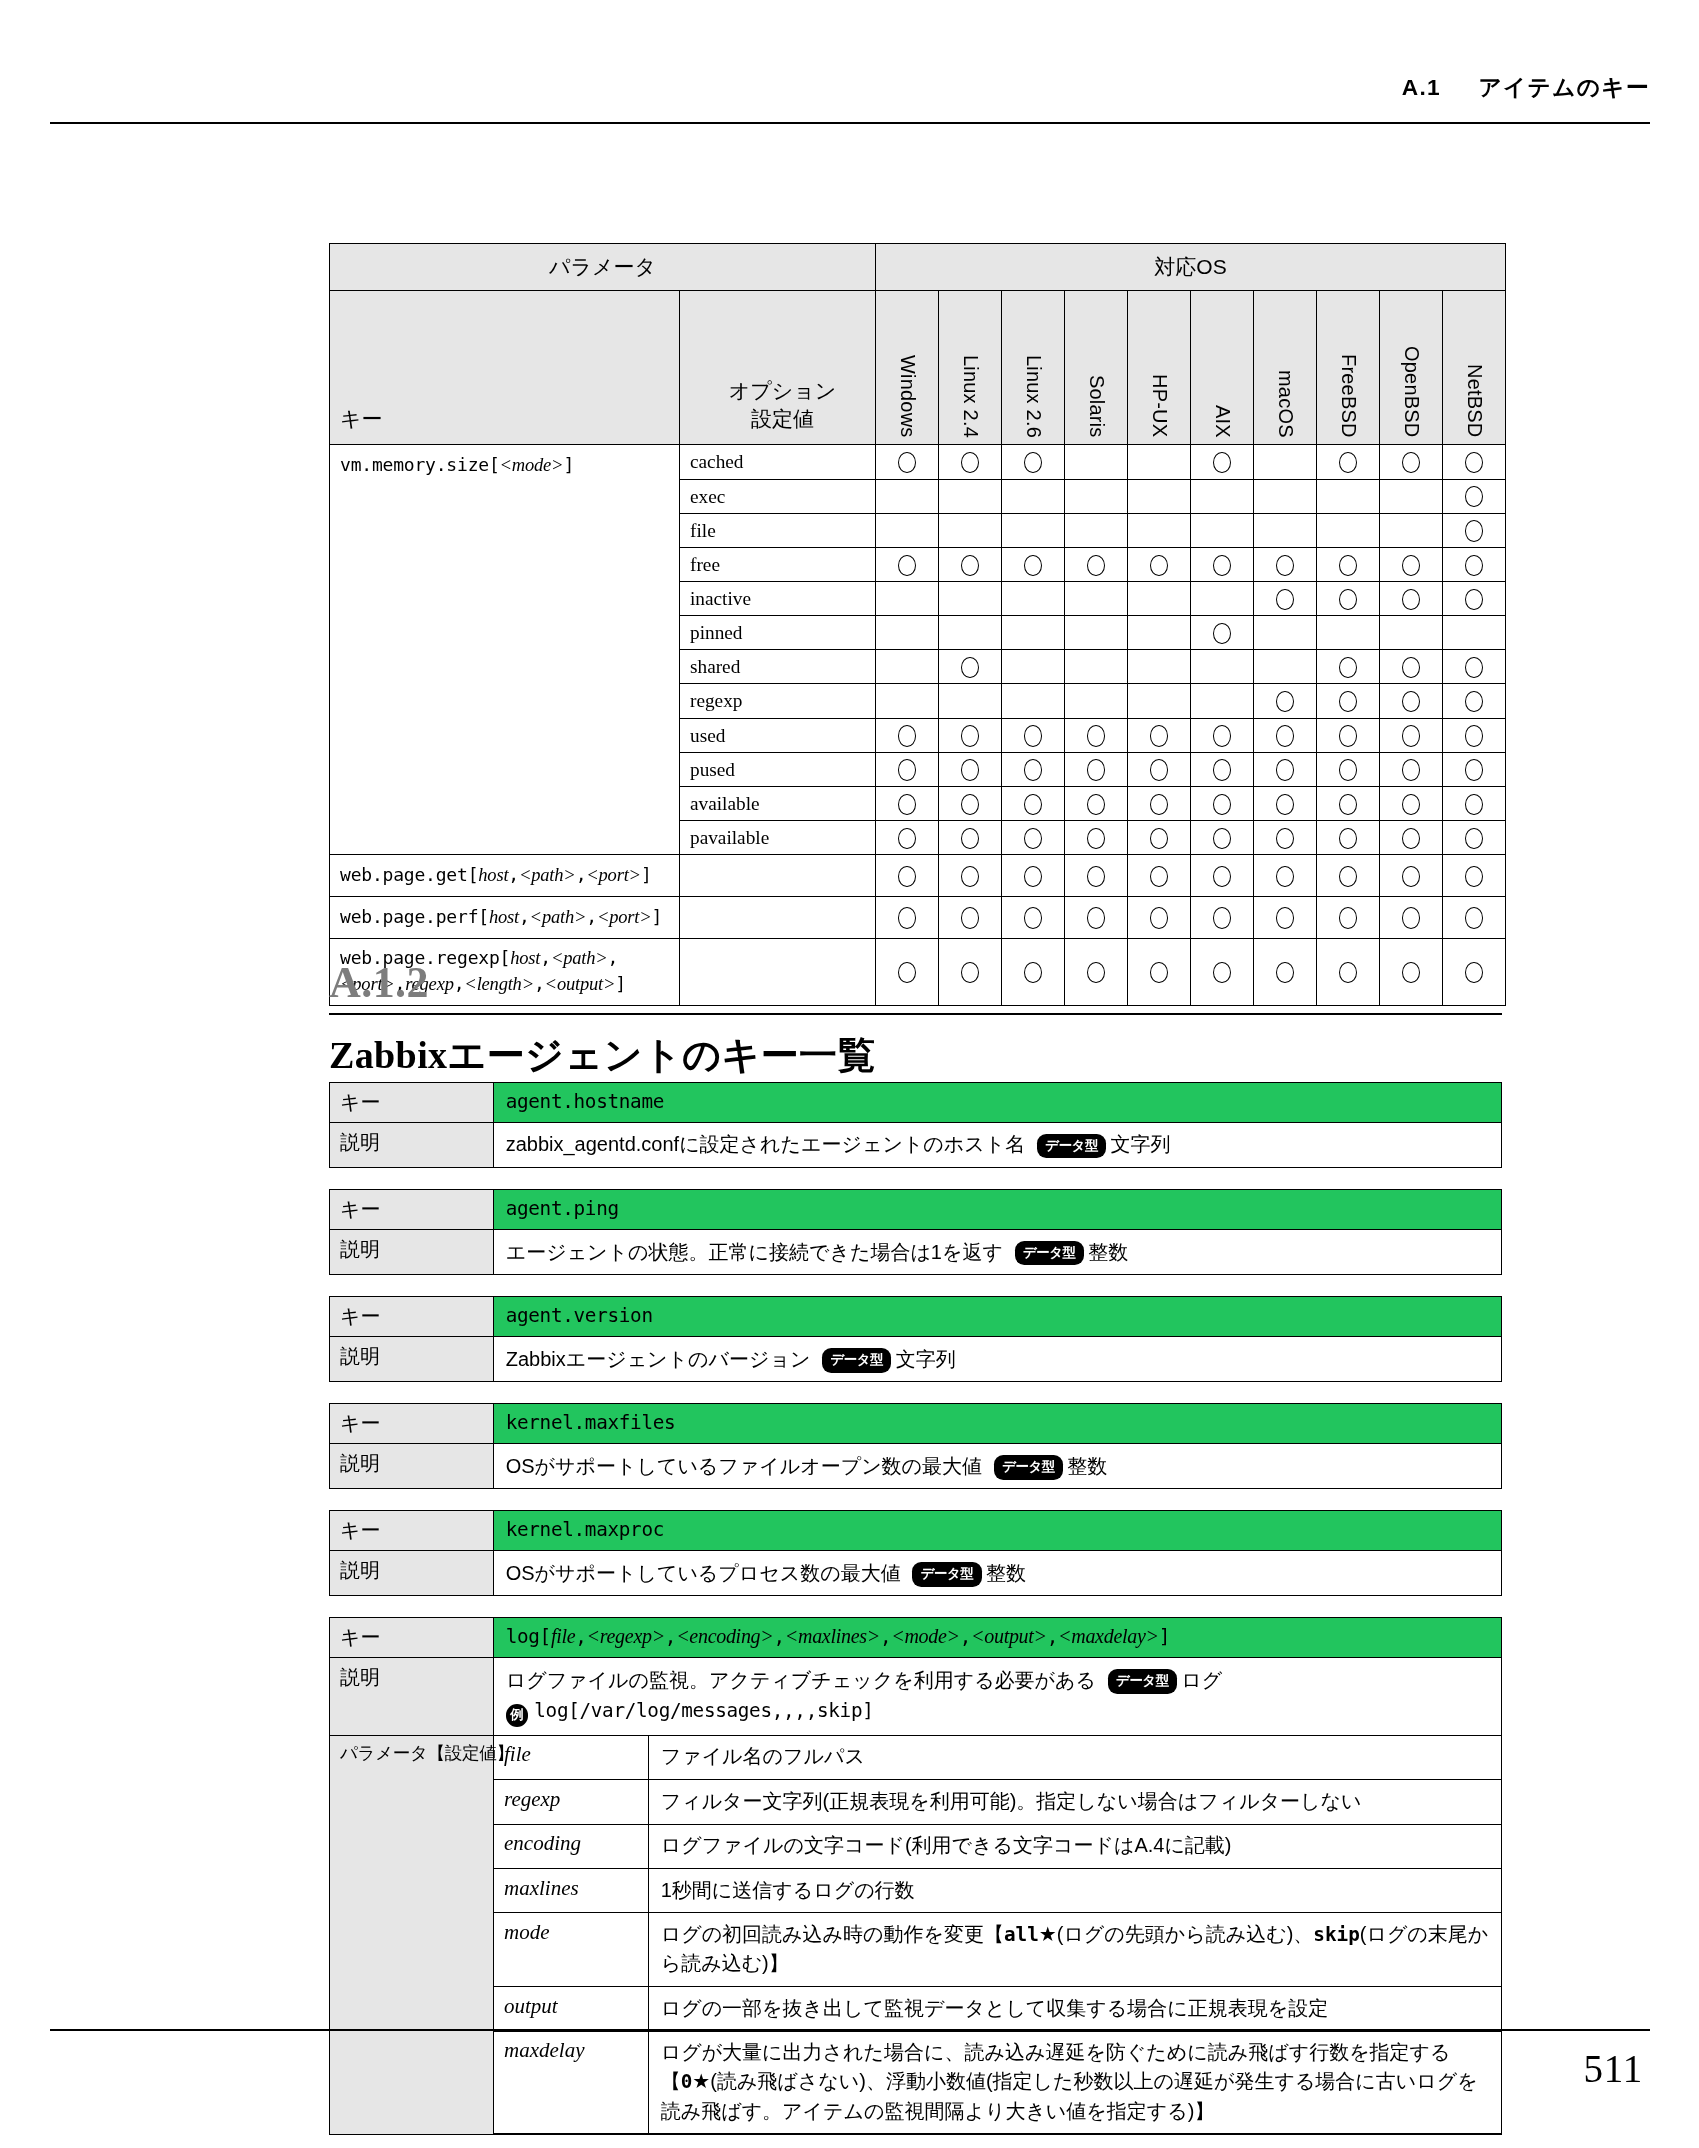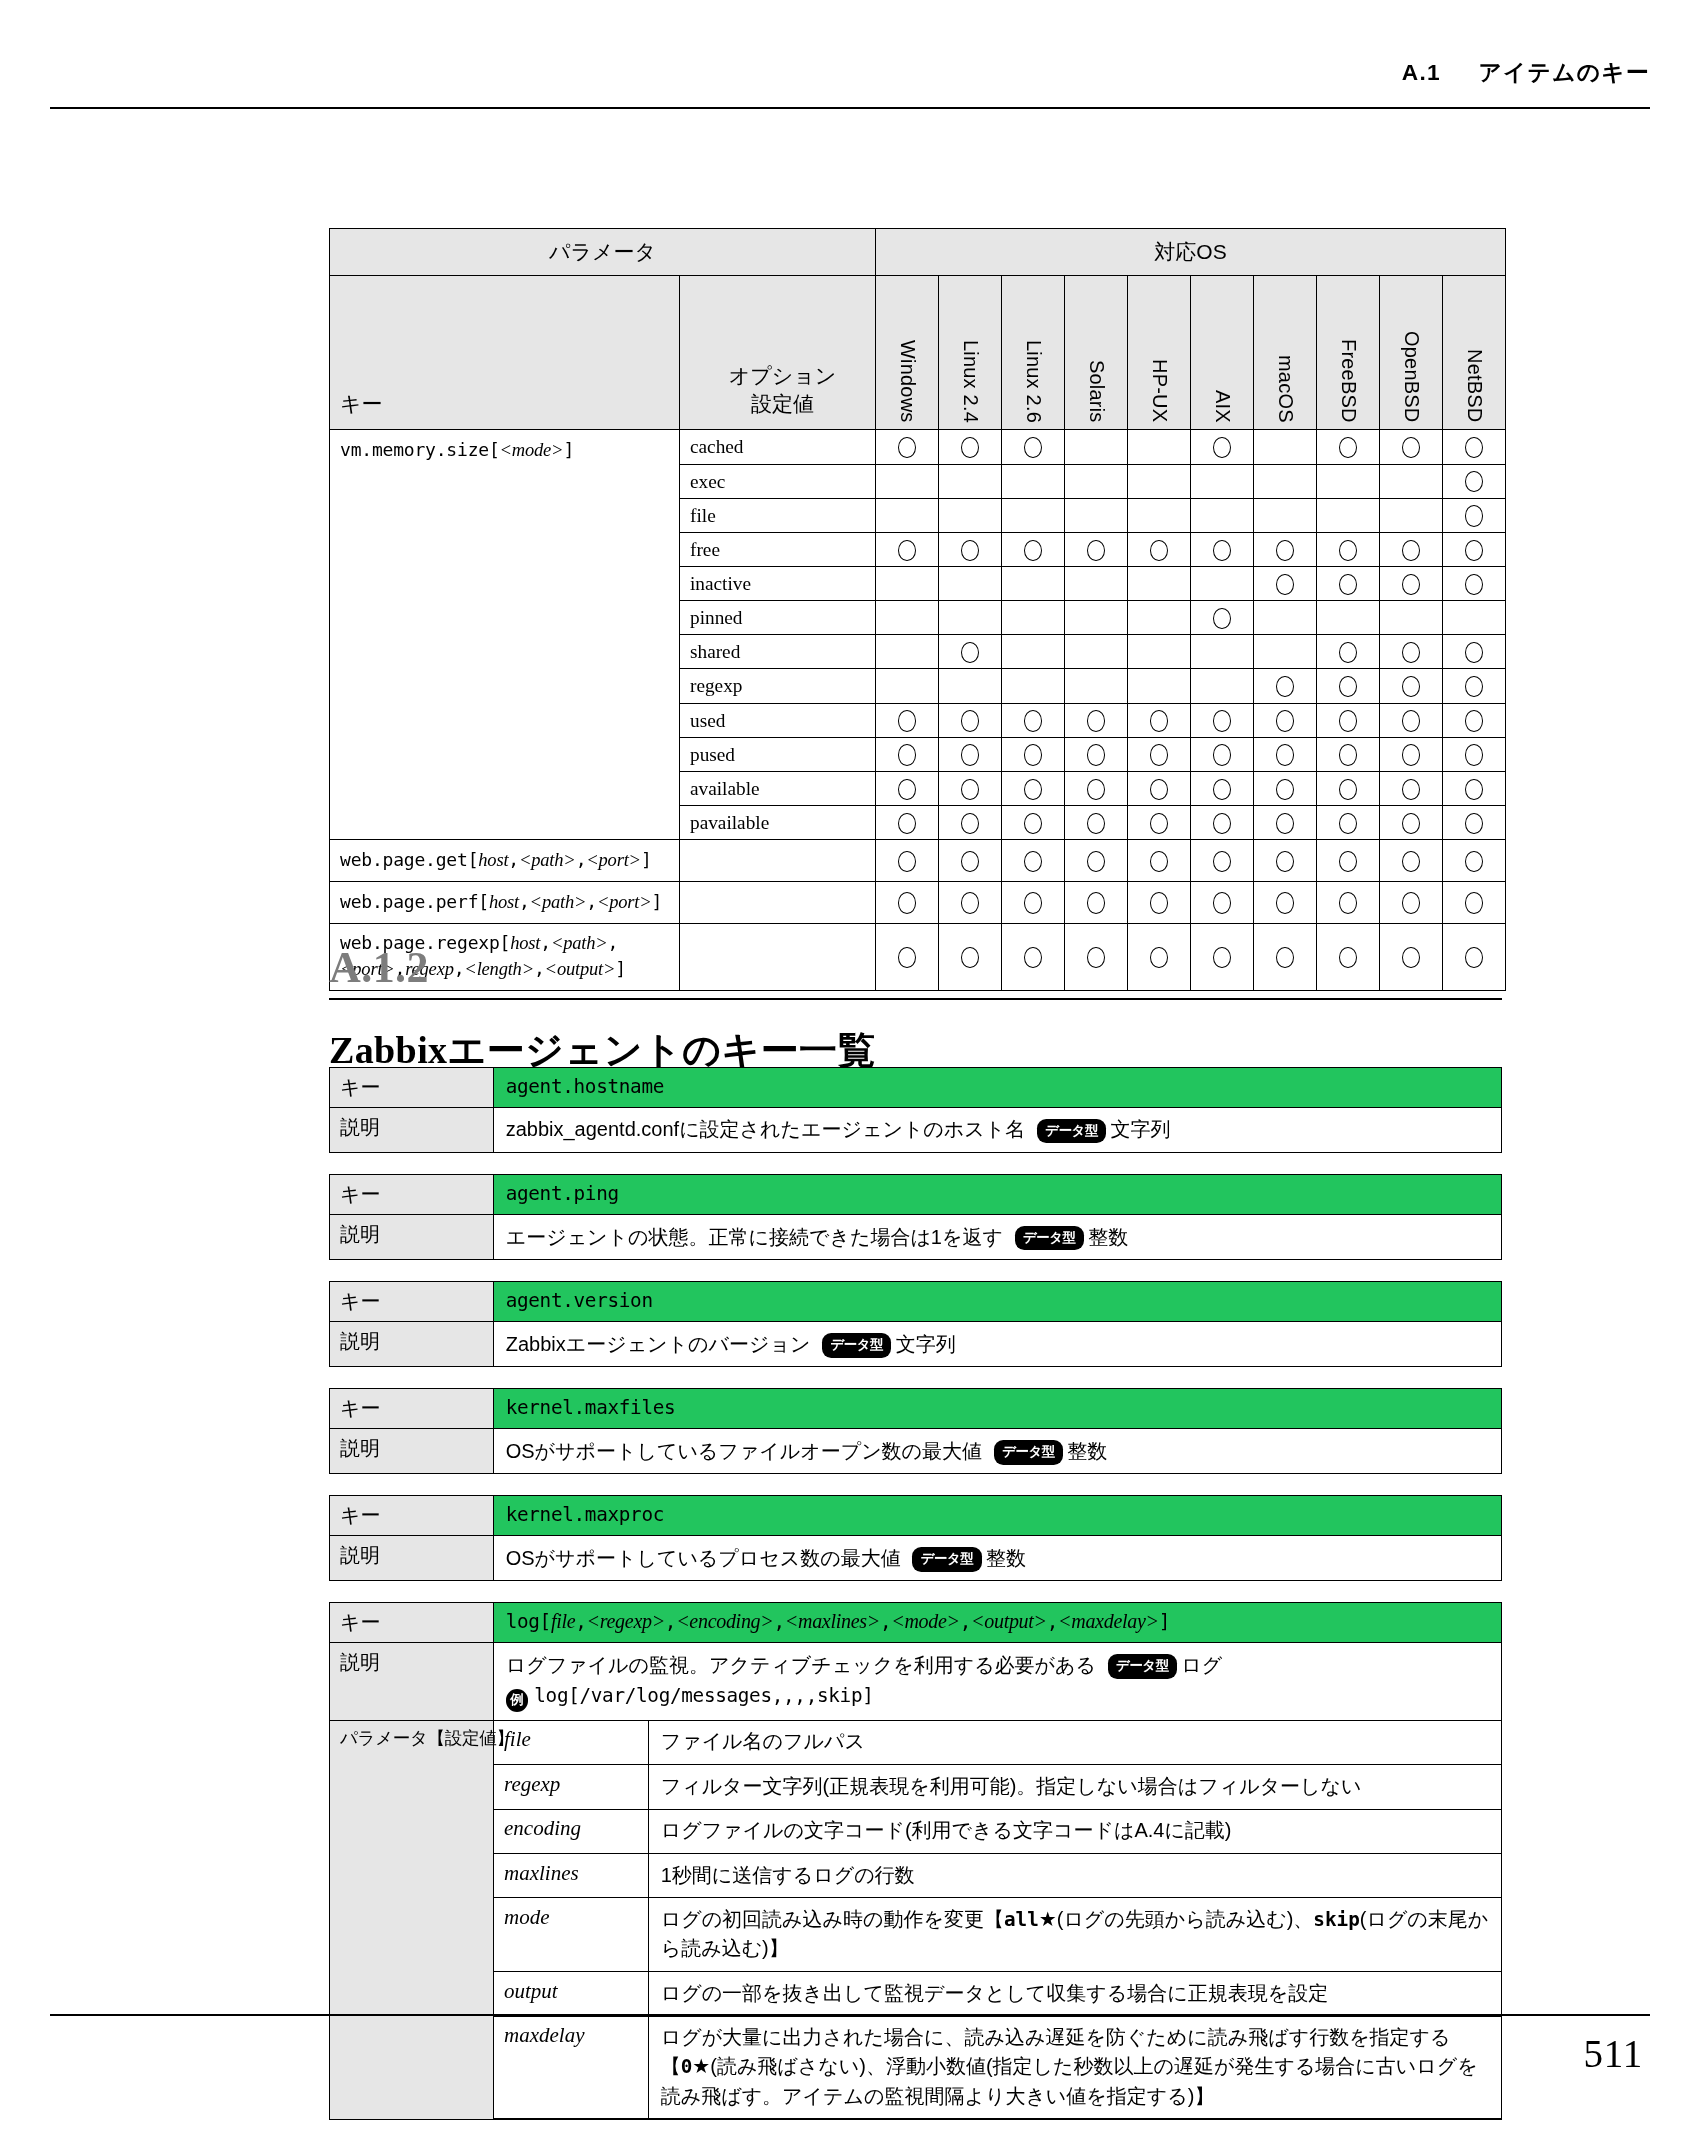--- a/index.html
+++ b/index.html
@@ -3,21 +3,21 @@
 <meta charset="utf-8">
 <style>
   html, body { margin:0; padding:0; }
   body {
     width:1700px; height:2148px;
     background:#ffffff;
     font-family:"Liberation Sans", sans-serif;
     color:#000;
     -webkit-font-smoothing:antialiased;
   }
-  .page { position:relative; width:1700px; height:1660px; box-sizing:border-box; }
+  .page { position:relative; width:1700px; height:1660px; box-sizing:border-box;margin-top:15px; }
 
   
   .runhead {
     position:absolute; left:50px; right:50px; top:57px;
     display:flex; justify-content:flex-end; align-items:flex-end;
   }
   .runhead-txt {
     font-size:22.7px; font-weight:bold; letter-spacing:.06em;
     padding-bottom:8.4px; white-space:nowrap;
   }
@@ -86,21 +86,21 @@
   .sec-num {
     font-family:"Liberation Serif", serif;
     font-size:44px; color:#7d7d7d; font-weight:bold;
     letter-spacing:.01em; line-height:1;
     padding-bottom:8px;
   }
   .sec-rule { border-top:2.5px solid #000; }
   .sec-title {
     font-family:"Liberation Serif", serif;
     font-size:38px; font-weight:bold; letter-spacing:.01em;
-    padding-top:29px; line-height:1.12;
+    padding-top:19px; line-height:1.12;
   }
 
   
   .blocks { position:absolute; left:329px; top:1067px; width:1173px; }
   table.kb {
     border-collapse:collapse; width:100%; table-layout:fixed;
     margin-bottom:21px;
   }
   table.kb td { border:1.3px solid #000; vertical-align:top; }
   .kb-lab {

